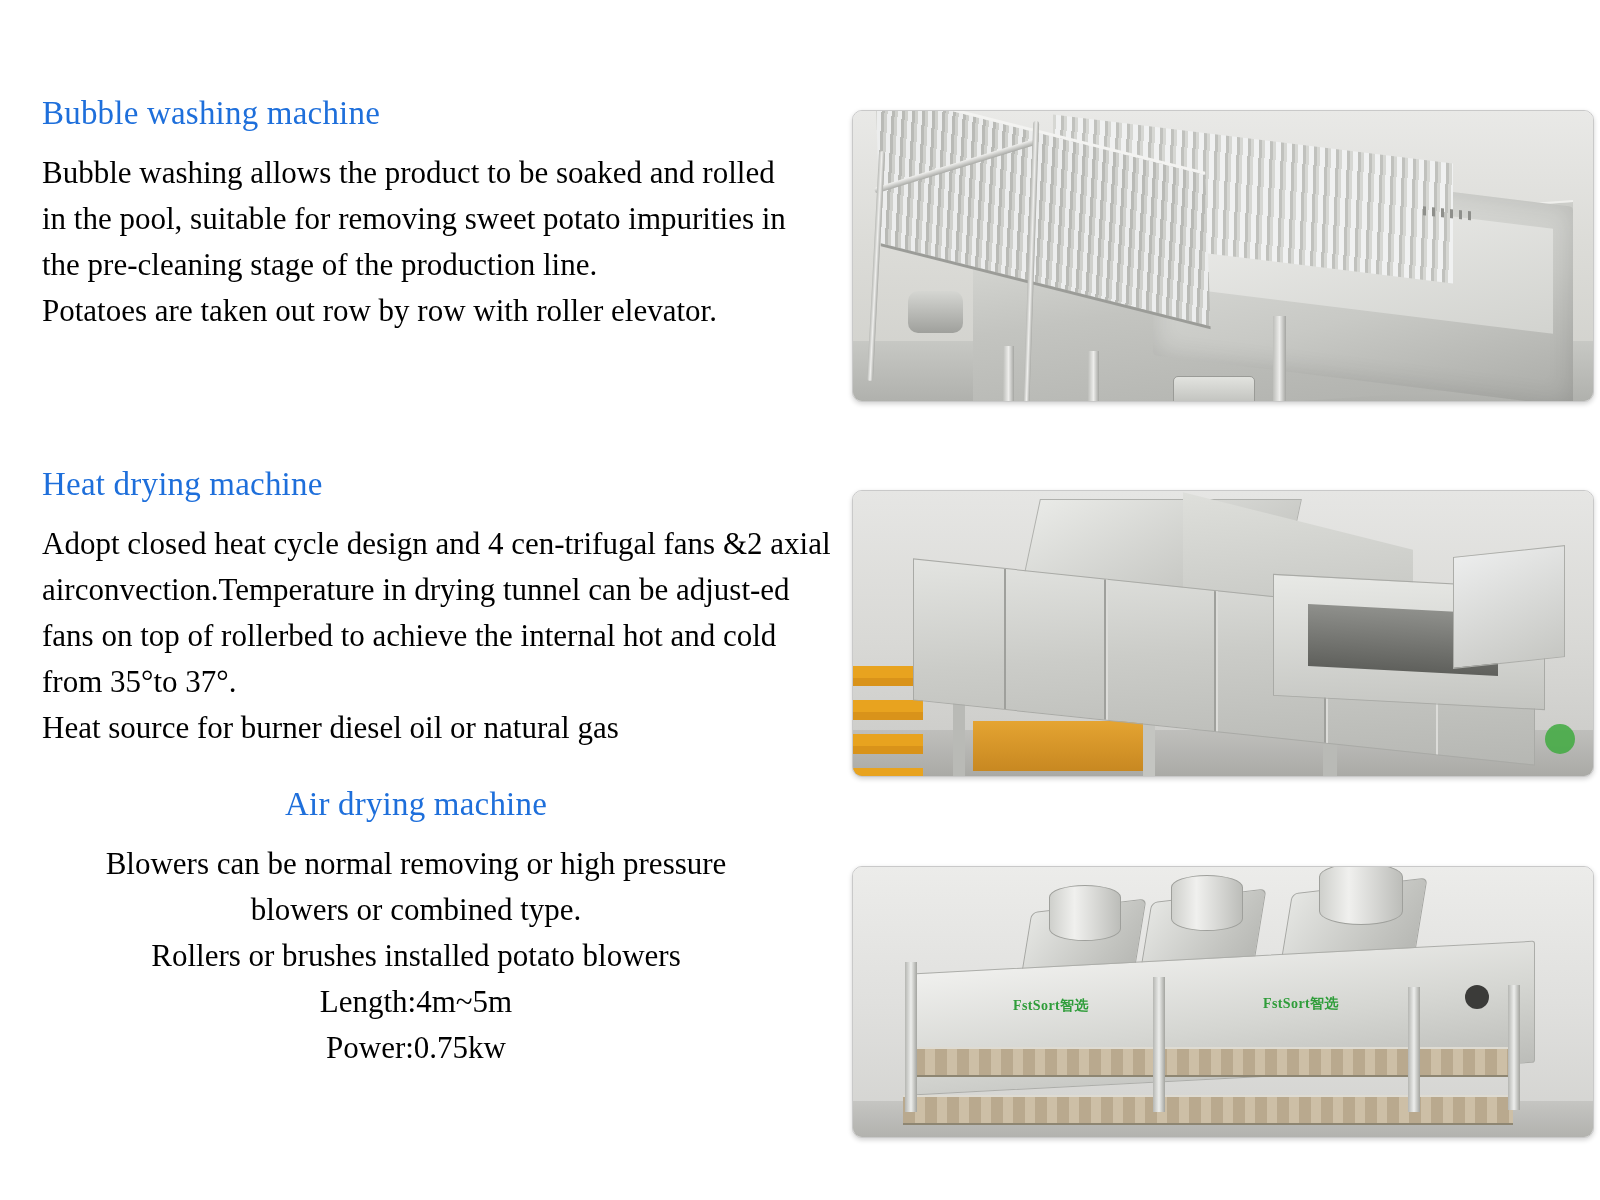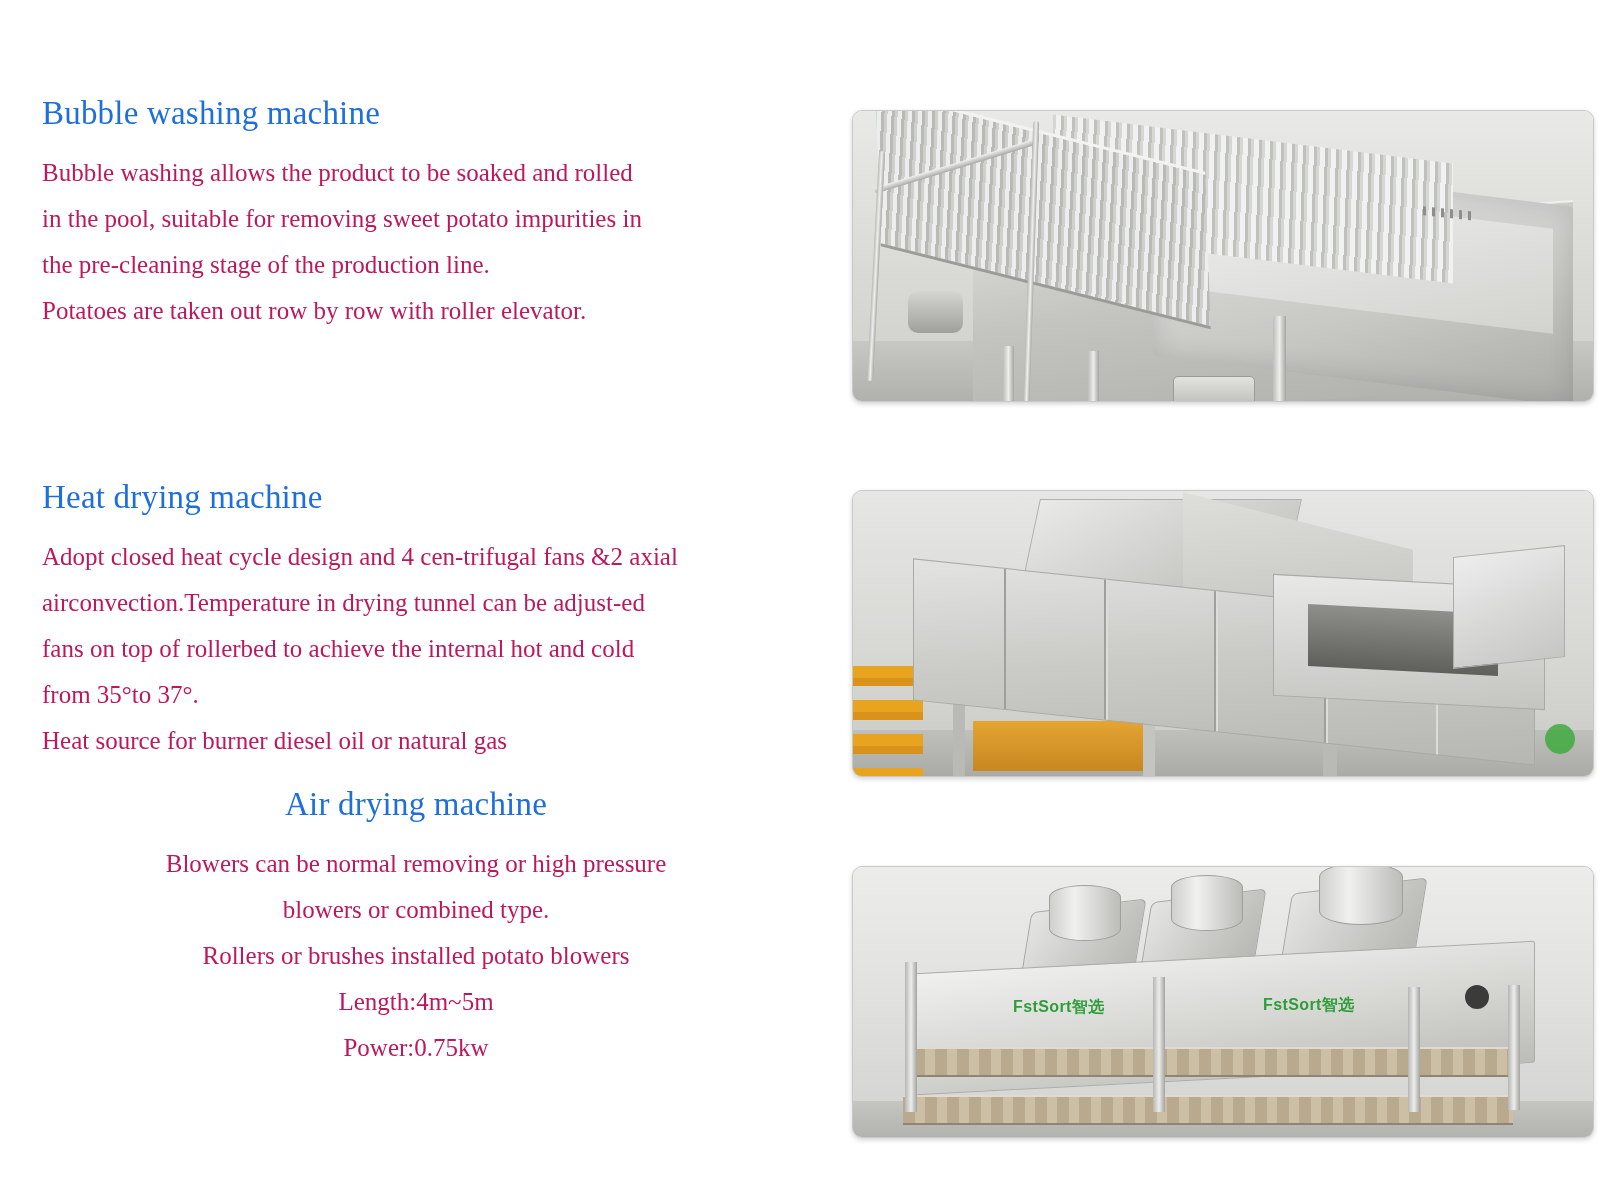--- a/index.html
+++ b/index.html
@@ -32,24 +32,24 @@
   h2.heading {
     font-family: "Liberation Serif", serif;
     font-size: 33px;
     font-weight: normal;
     color: #1e6fdb;
     margin: 0 0 18px 0;
     letter-spacing: 0.2px;
   }
   p.body-line {
     font-family: "Liberation Serif", serif;
-    font-size: 25px;
+    font-size: 31px;
     line-height: 46px;
     margin: 0;
-    color: #be185d;
+    color: #000000;
     white-space: nowrap;
   }
   .photo-frame {
     position: absolute;
     border: 1px solid #c9c9c9;
     border-radius: 10px;
     background: #f2f2f2;
     box-shadow: 0 2px 5px rgba(0,0,0,0.18);
     overflow: hidden;
   }
@@ -287,22 +287,22 @@
     border-top: 2px solid #dedbd2;
     border-bottom: 2px solid #8e8672;
   }
   .ad-post {
     position: absolute;
     width: 12px;
     background: linear-gradient(90deg, #b5b6b2, #edeeec, #a3a49f);
   }
   .ad-brand {
     position: absolute;
-    font-family: Liberation Sans, sans-serif;
-    font-size: 16px;
+    font-family: Liberation Serif, serif;
+    font-size: 14px;
     color: #2f9d3a;
     letter-spacing: 0.4px;
     font-weight: bold;
   }
   .ad-dot {
     position: absolute;
     width: 24px; height: 24px;
     border-radius: 50%;
     background: #3b3b39;
   }
@@ -340,21 +340,21 @@
       <div class="bw-railB"></div>
       <div class="bw-motor"></div>
       <div class="bw-legA"></div>
       <div class="bw-legC"></div>
       <div class="bw-legB"></div>
       <div class="bw-box"></div>
       <div class="bw-vents"></div>
     </div>
   </div>
 
-  <div class="section" style="left:0; top:479px;">
+  <div class="section" style="left:0; top:466px;">
     <div class="text-col">
       <h2 class="heading">Heat drying machine</h2>
       <p class="body-line">Adopt closed heat cycle design and 4 cen-trifugal fans &amp;2 axial</p>
       <p class="body-line">airconvection.Temperature in drying tunnel can be adjust-ed</p>
       <p class="body-line">fans on top of rollerbed to achieve the internal hot and cold</p>
       <p class="body-line">from 35°to 37°.</p>
       <p class="body-line">Heat source for burner diesel oil or natural gas</p>
     </div>
   </div>
 

